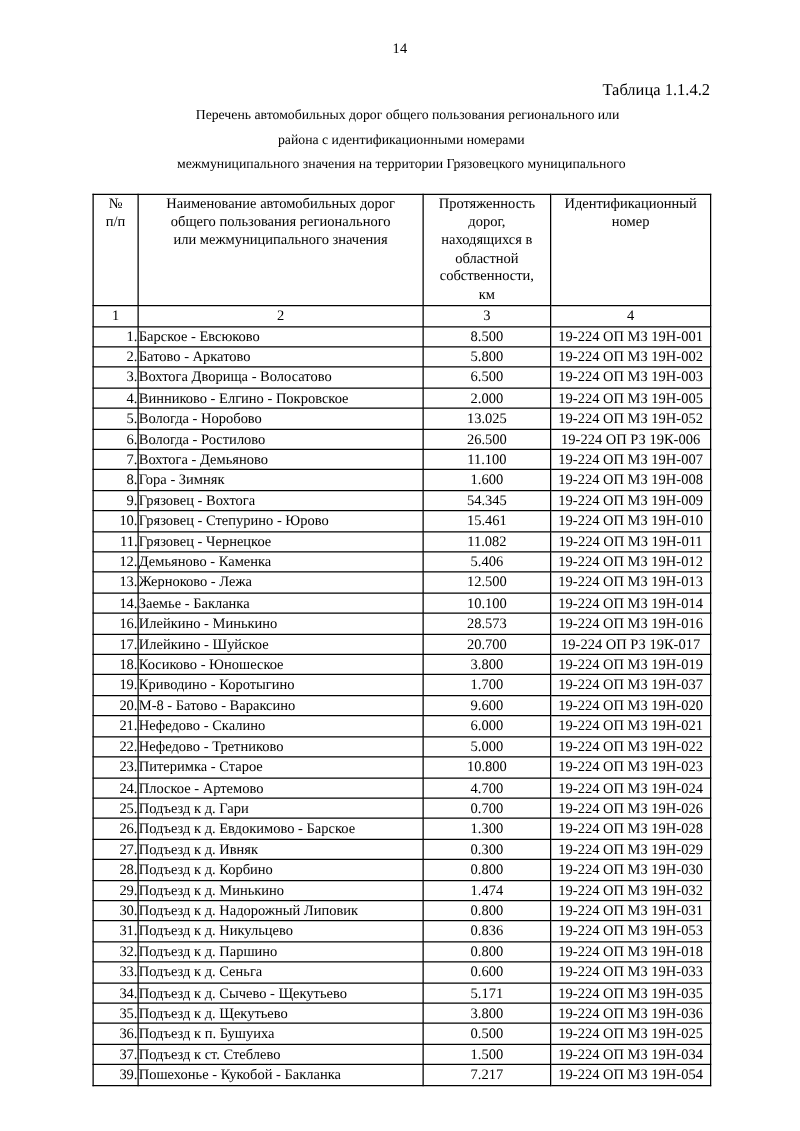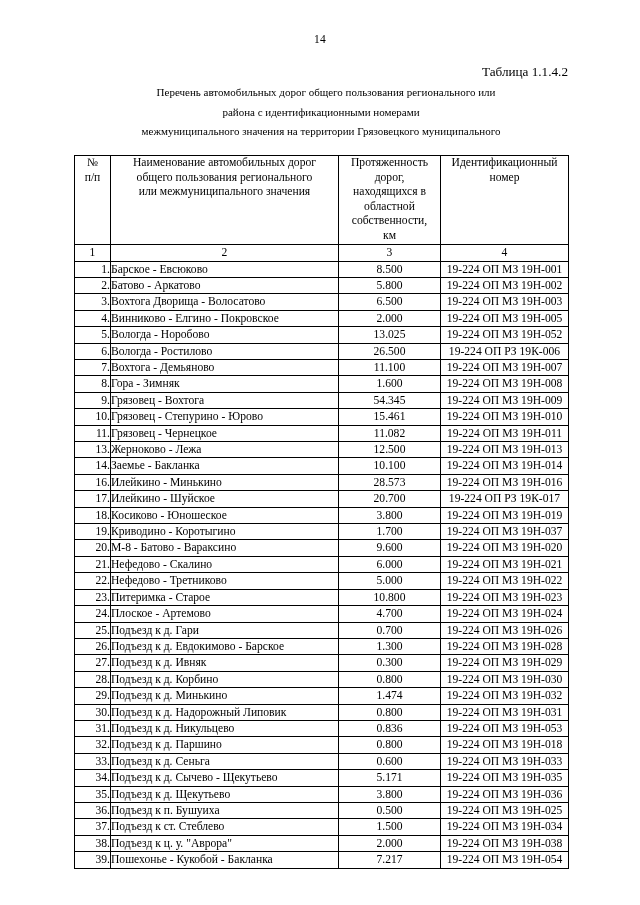--- a/index.html
+++ b/index.html
@@ -218,20 +218,26 @@
           <td class="cell-len">15.461</td>
           <td class="cell-id">19-224 ОП МЗ 19Н-010</td>
         </tr>
         <tr>
           <td class="cell-num">11.</td>
           <td class="cell-name">Грязовец - Чернецкое</td>
           <td class="cell-len">11.082</td>
           <td class="cell-id">19-224 ОП МЗ 19Н-011</td>
         </tr>
         <tr>
+          <td class="cell-num">12.</td>
+          <td class="cell-name">Демьяново - Каменка</td>
+          <td class="cell-len">5.406</td>
+          <td class="cell-id">19-224 ОП МЗ 19Н-012</td>
+        </tr>
+        <tr>
           <td class="cell-num">13.</td>
           <td class="cell-name">Жерноково - Лежа</td>
           <td class="cell-len">12.500</td>
           <td class="cell-id">19-224 ОП МЗ 19Н-013</td>
         </tr>
         <tr>
           <td class="cell-num">14.</td>
           <td class="cell-name">Заемье - Бакланка</td>
           <td class="cell-len">10.100</td>
           <td class="cell-id">19-224 ОП МЗ 19Н-014</td>
@@ -362,26 +368,20 @@
           <td class="cell-len">0.500</td>
           <td class="cell-id">19-224 ОП МЗ 19Н-025</td>
         </tr>
         <tr>
           <td class="cell-num">37.</td>
           <td class="cell-name">Подъезд к ст. Стеблево</td>
           <td class="cell-len">1.500</td>
           <td class="cell-id">19-224 ОП МЗ 19Н-034</td>
         </tr>
         <tr>
-          <td class="cell-num">38.</td>
-          <td class="cell-name">Подъезд к ц. у. "Аврора"</td>
-          <td class="cell-len">2.000</td>
-          <td class="cell-id">19-224 ОП МЗ 19Н-038</td>
-        </tr>
-        <tr>
           <td class="cell-num">39.</td>
           <td class="cell-name">Пошехонье - Кукобой - Бакланка</td>
           <td class="cell-len">7.217</td>
           <td class="cell-id">19-224 ОП МЗ 19Н-054</td>
         </tr>
       </tbody>
   </table>
 
 </div>
 

